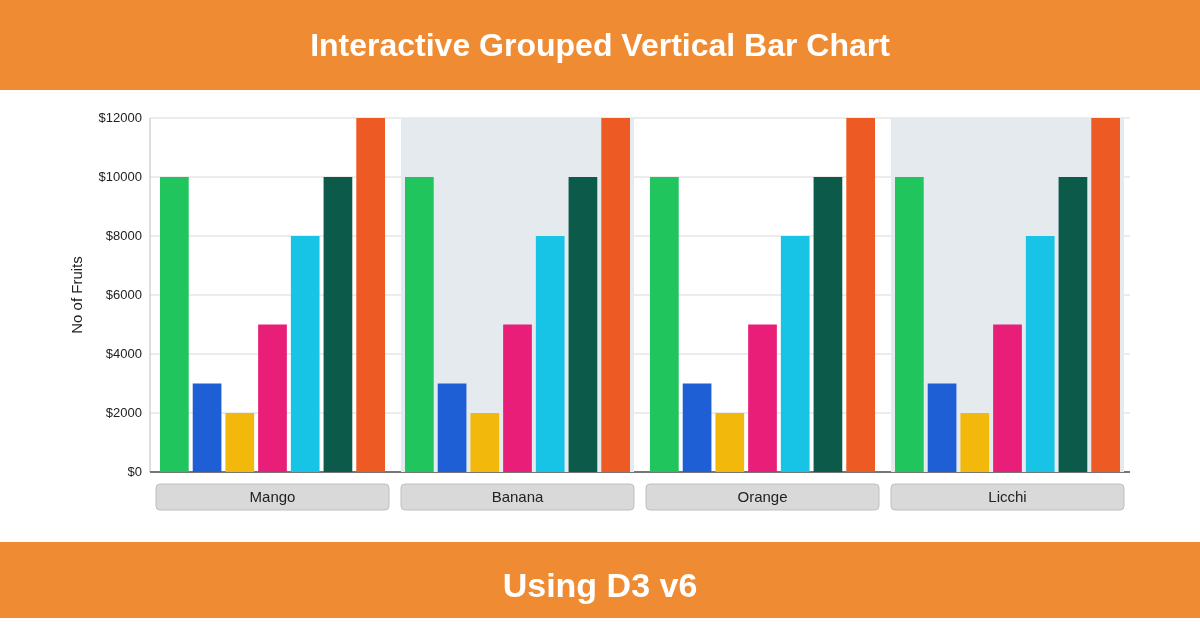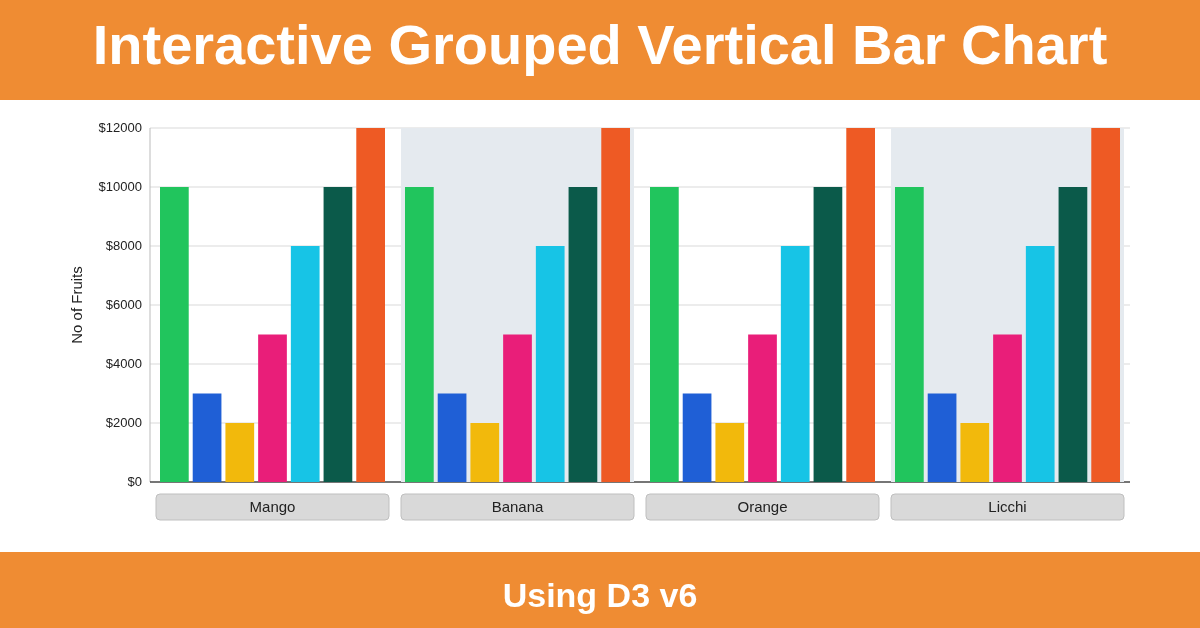--- a/index.html
+++ b/index.html
@@ -10,23 +10,23 @@
     background: #ffffff;
     overflow: hidden;
   }
   .banner {
     background: #ef8c33;
     color: #ffffff;
     text-align: center;
     font-weight: 700;
   }
   .banner-top {
-    height: 100px;
+    height: 90px;
     line-height: 90px;
-    font-size: 56px;
+    font-size: 32px;
   }
   .banner-bottom {
     height: 76px;
     line-height: 86px;
     font-size: 34px;
   }
   .chart-area {
     height: 452px;
     padding: 18px 60px 10px 60px;
     position: relative;

